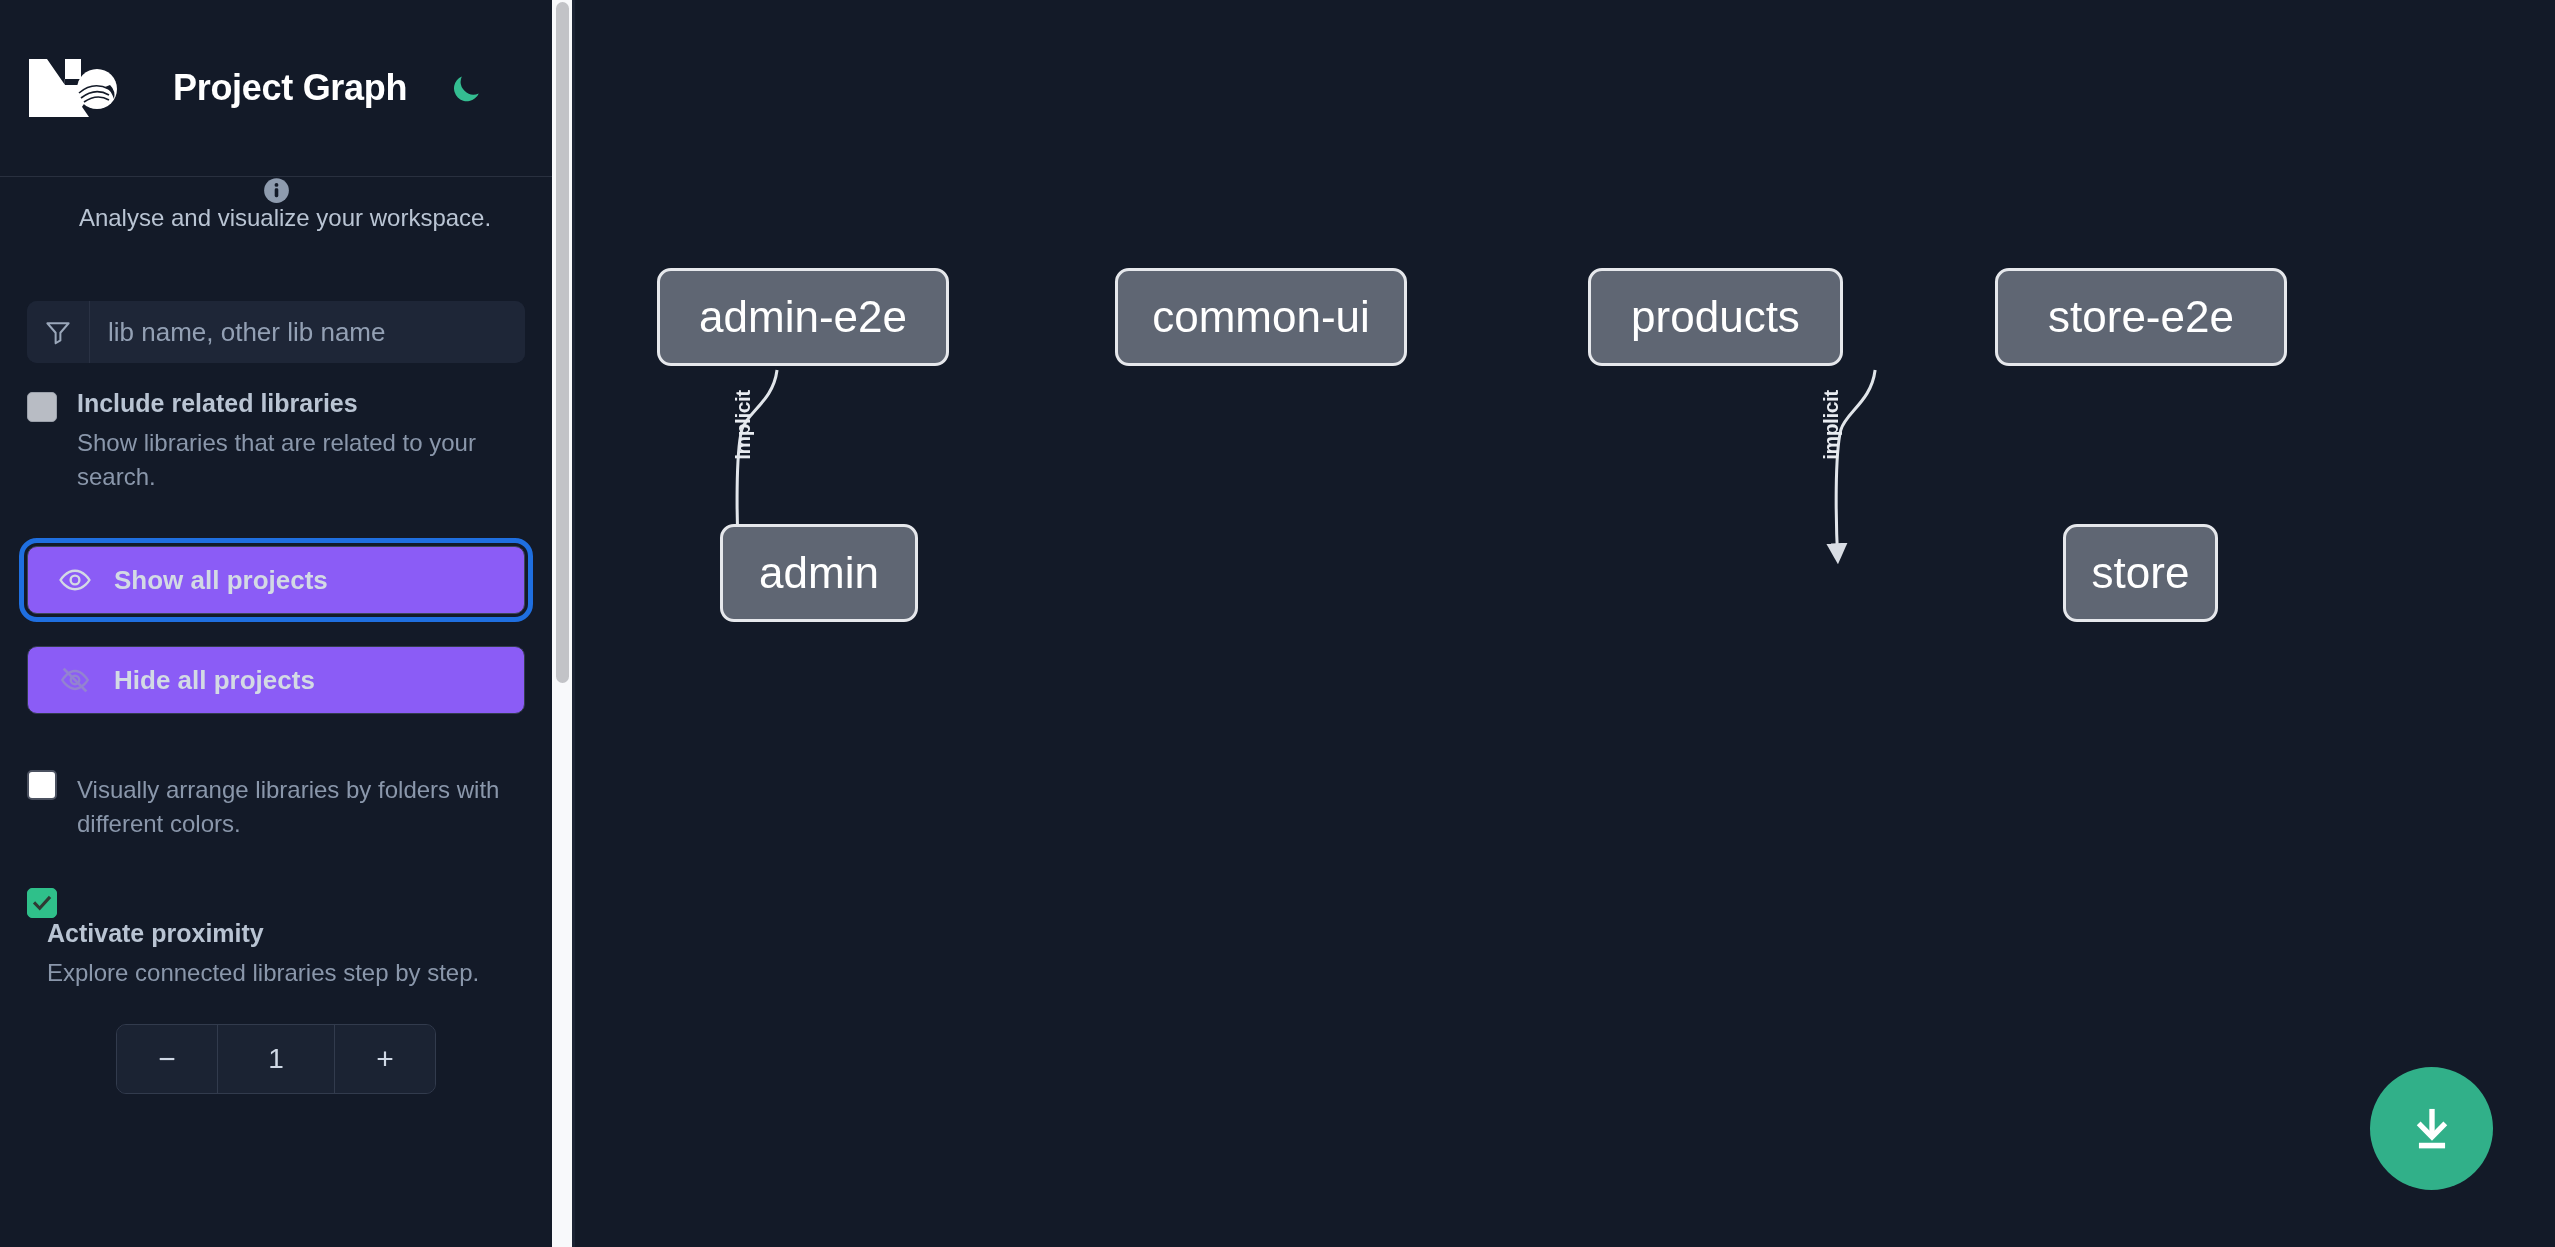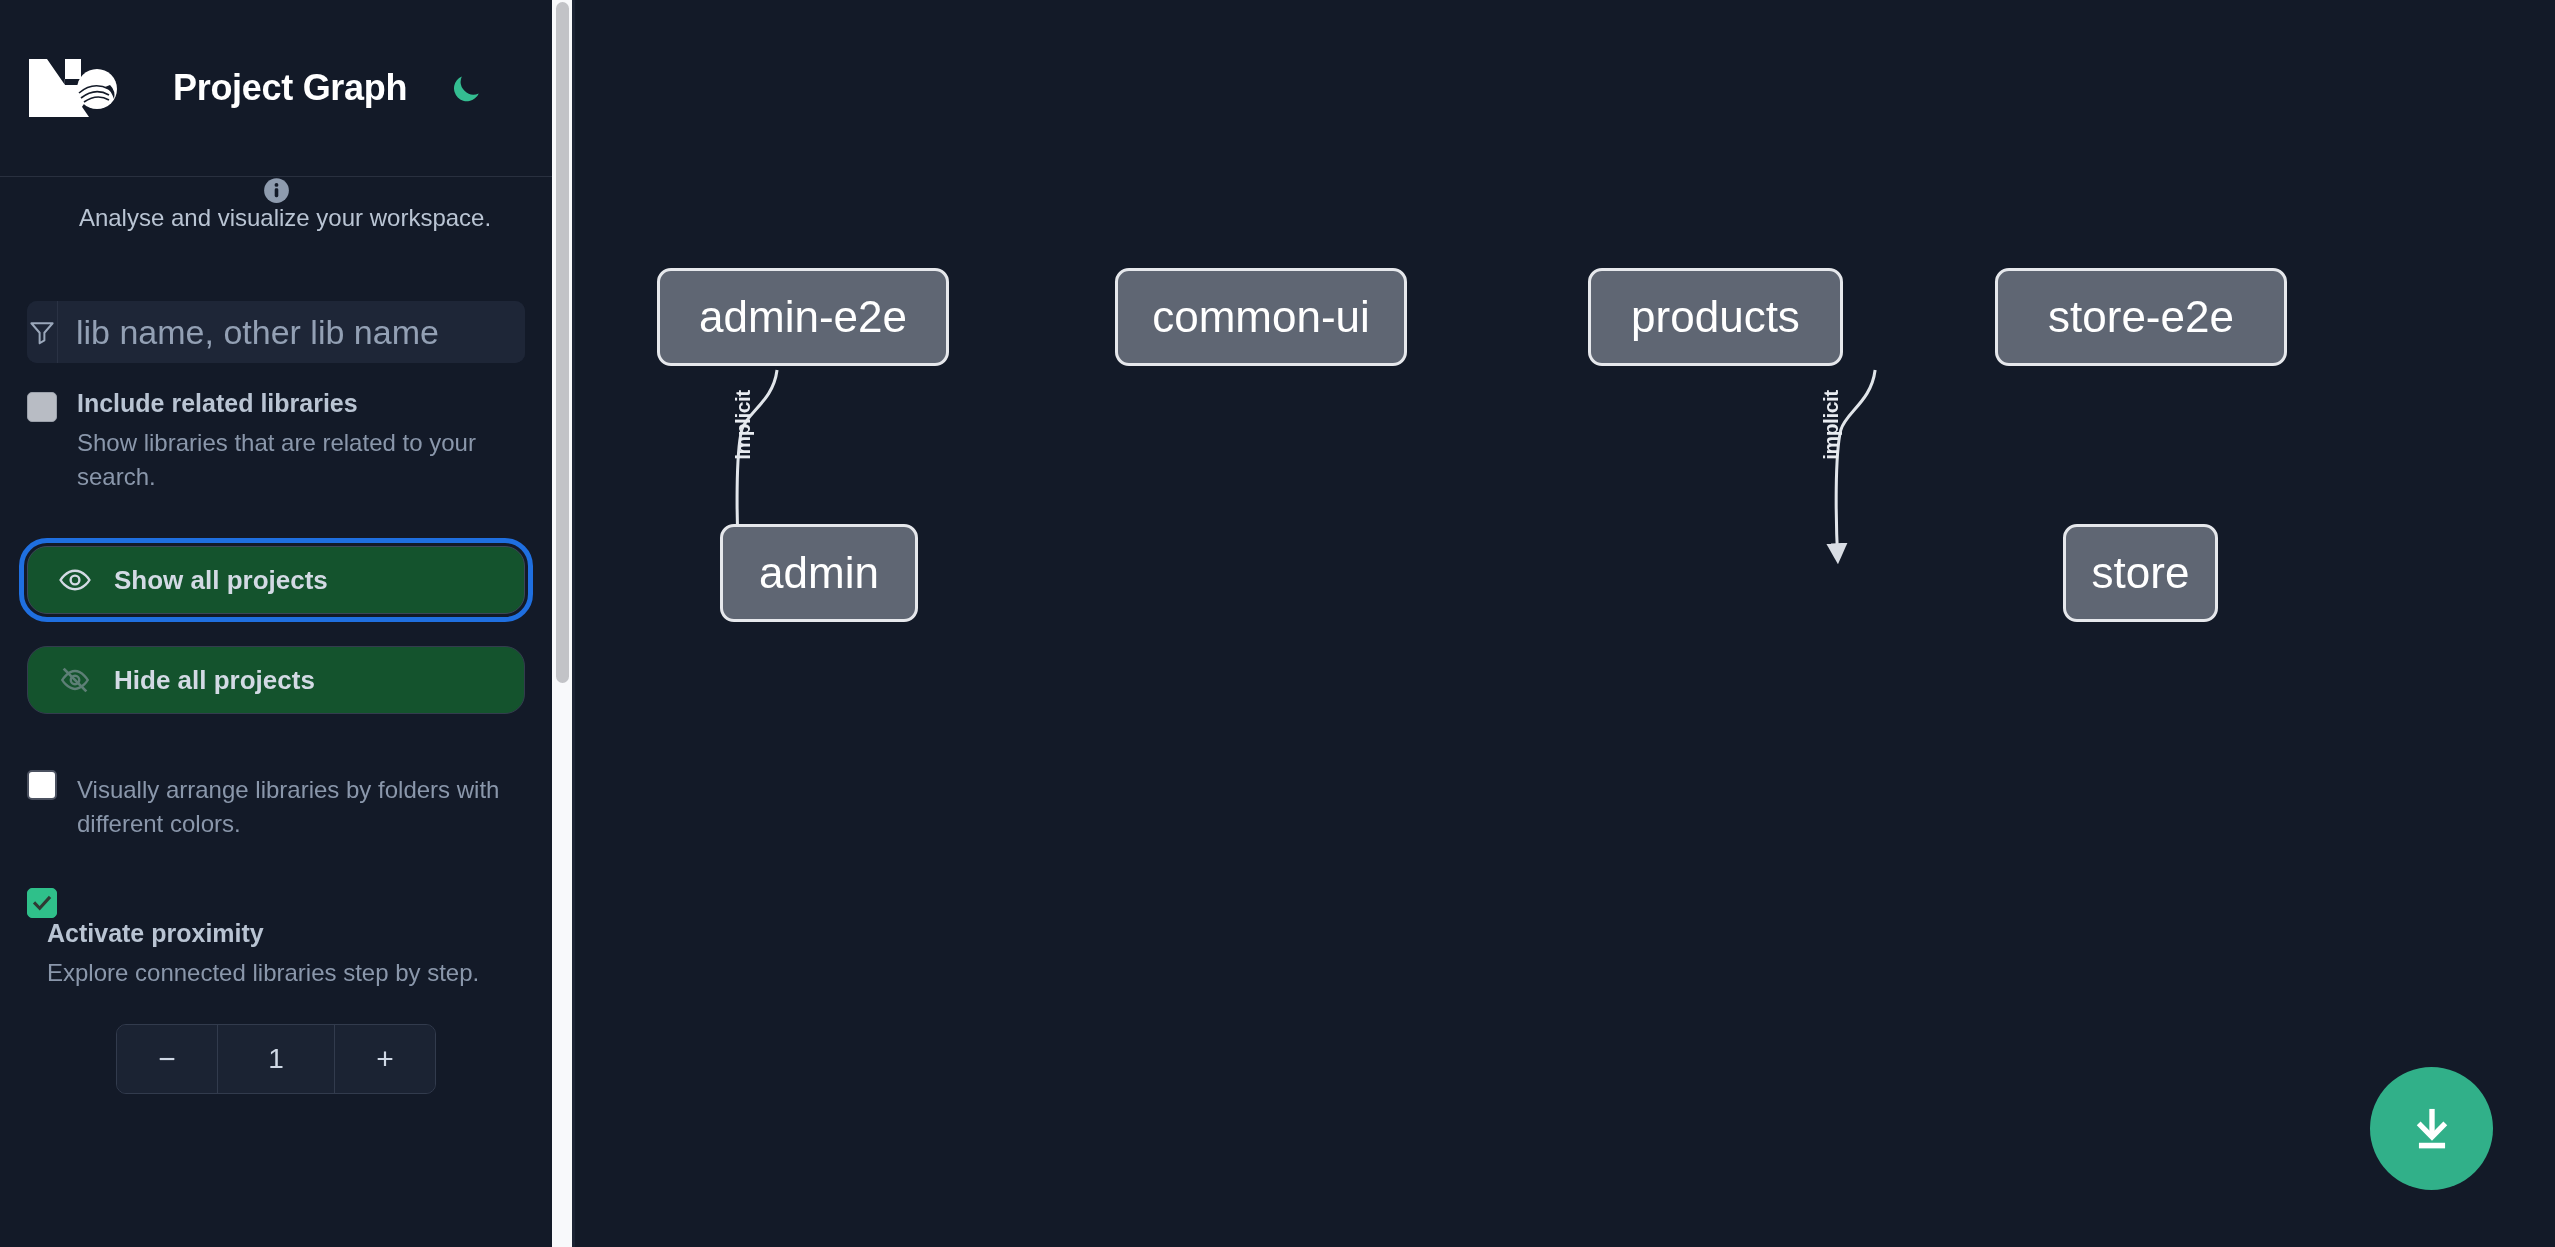--- a/index.html
+++ b/index.html
@@ -100,21 +100,21 @@
     justify-content: center;
     border-right: 1px solid #2a3244;
     background: #1d2536;
   }
   .filter-input {
     flex: 1;
     border: 0;
     outline: none;
     background: #1e2637;
     color: #cfd8e3;
-    font-size: 34px;
+    font-size: 26px;
     font-family: "Liberation Sans", sans-serif;
     padding: 0 18px;
   }
   .filter-input::placeholder { color: #93a0b4; }
 
   
   .option {
     margin-top: 25px;
     display: flex;
     align-items: flex-start;
@@ -147,22 +147,22 @@
     font-size: 24px;
     color: #8a97ab;
     line-height: 1.42;
   }
 
   
   .actions { margin-top: 52px; }
   .btn {
     width: 498px;
     height: 68px;
-    border-radius: 20px;
-    background: #14532d;
+    border-radius: 10px;
+    background: #8b5cf6;
     border: 1px solid #333c4e;
     display: flex;
     align-items: center;
     padding-left: 30px;
     cursor: pointer;
     color: #d3dae4;
     font-size: 26px;
     font-weight: 700;
   }
   .btn.focused {

